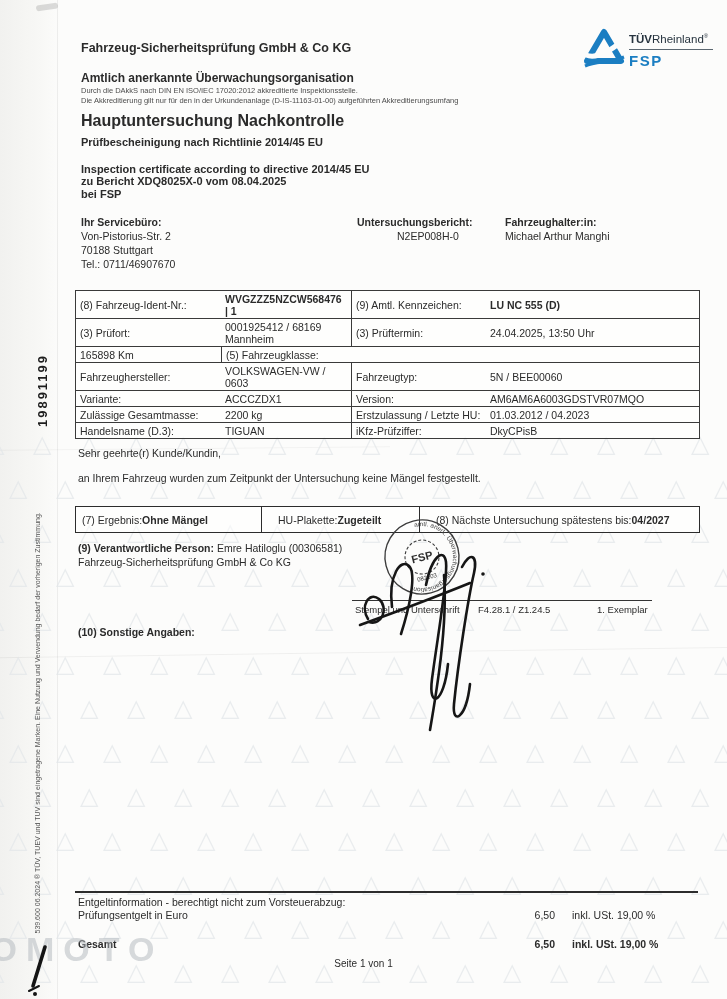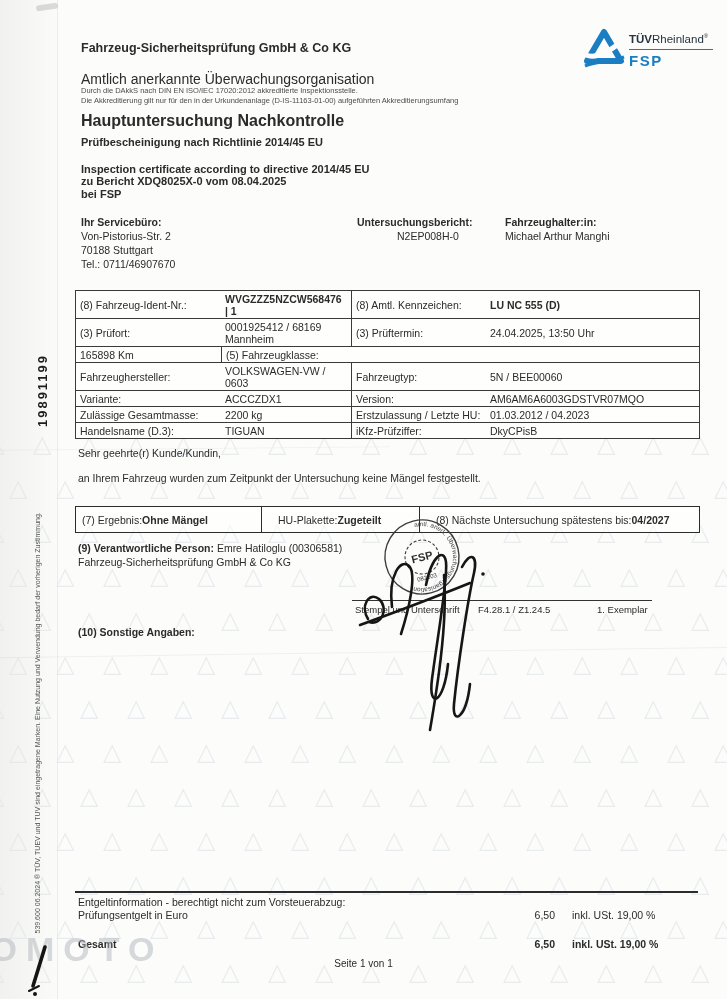--- a/index.html
+++ b/index.html
@@ -18,21 +18,21 @@
   .crease2{left:-10px;top:448px;width:400px;height:1px;background:rgba(0,0,0,0.04);transform:rotate(-0.5deg);z-index:1;}
   .smudge{left:36px;top:4px;width:22px;height:6px;background:rgba(120,120,120,0.25);border-radius:3px;transform:rotate(-8deg);z-index:1;}
 
   
   #watermark{left:0;top:432px;width:727px;height:562px;overflow:hidden;z-index:1;pointer-events:none;}
   .wm-tri{position:absolute;font-size:24px;line-height:24px;color:#e2e6e9;opacity:.7;font-weight:400;}
   .site-mark{left:-74px;top:930px;font-size:34px;font-weight:800;letter-spacing:9px;color:rgba(175,182,188,0.5);z-index:4;}
 
   
   .company{left:81px;top:41px;font-size:12.5px;font-weight:bold;z-index:2;}
-  .org-title{left:81px;top:71px;font-size:14px;font-weight:normal;z-index:2;}
+  .org-title{left:81px;top:71px;font-size:12px;font-weight:bold;z-index:2;}
   .org-small{left:81px;font-size:7.5px;color:#4d4d4d;z-index:2;}
   .logo{left:583px;top:24px;width:140px;height:58px;z-index:2;}
   .logo-tri{position:absolute;left:0;top:4px;}
   .logo-text{position:absolute;left:46px;top:9px;font-size:11.5px;color:#26333e;white-space:nowrap;}
   .logo-text b{font-weight:bold;}
   .logo-reg{font-size:6px;vertical-align:super;}
   .logo-rule{position:absolute;left:46px;top:25px;width:84px;height:1px;background:#5a6670;}
   .logo-fsp{position:absolute;left:46px;top:28px;font-size:15px;font-weight:bold;color:#1b7ec2;letter-spacing:1.5px;}
 
   .doc-title{left:81px;top:112px;font-size:16px;font-weight:bold;z-index:2;}
@@ -333,21 +333,21 @@
 <div class="abs c-label" style="left:357px;top:216px;">Untersuchungsbericht:</div>
 <div class="abs c-line" style="left:357px;top:230px;margin-left:40px;">N2EP008H-0</div>
 
 <div class="abs c-label" style="left:505px;top:216px;">Fahrzeughalter:in:</div>
 <div class="abs c-line" style="left:505px;top:230px;text-align:right;">Michael Arthur Manghi</div>
 
 <div class="abs vtable">
   <div class="vrow vrow0">
     <div class="vcell">(8) Fahrzeug-Ident-Nr.:</div>
     <div class="vcell val">WVGZZZ5NZCW568476 | 1</div>
-    <div class="vcell l2">(8) Amtl. Kennzeichen:</div>
+    <div class="vcell l2">(9) Amtl. Kennzeichen:</div>
     <div class="vcell val">LU NC 555 (D)</div>
   </div>
   <div class="vrow">
     <div class="vcell">(3) Prüfort:</div>
     <div class="vcell">0001925412 / 68169 Mannheim</div>
     <div class="vcell l2">(3) Prüftermin:</div>
     <div class="vcell">24.04.2025, 13:50 Uhr</div>
   </div>
   <div class="vrow">
     <div class="vcell">165898 Km</div>

